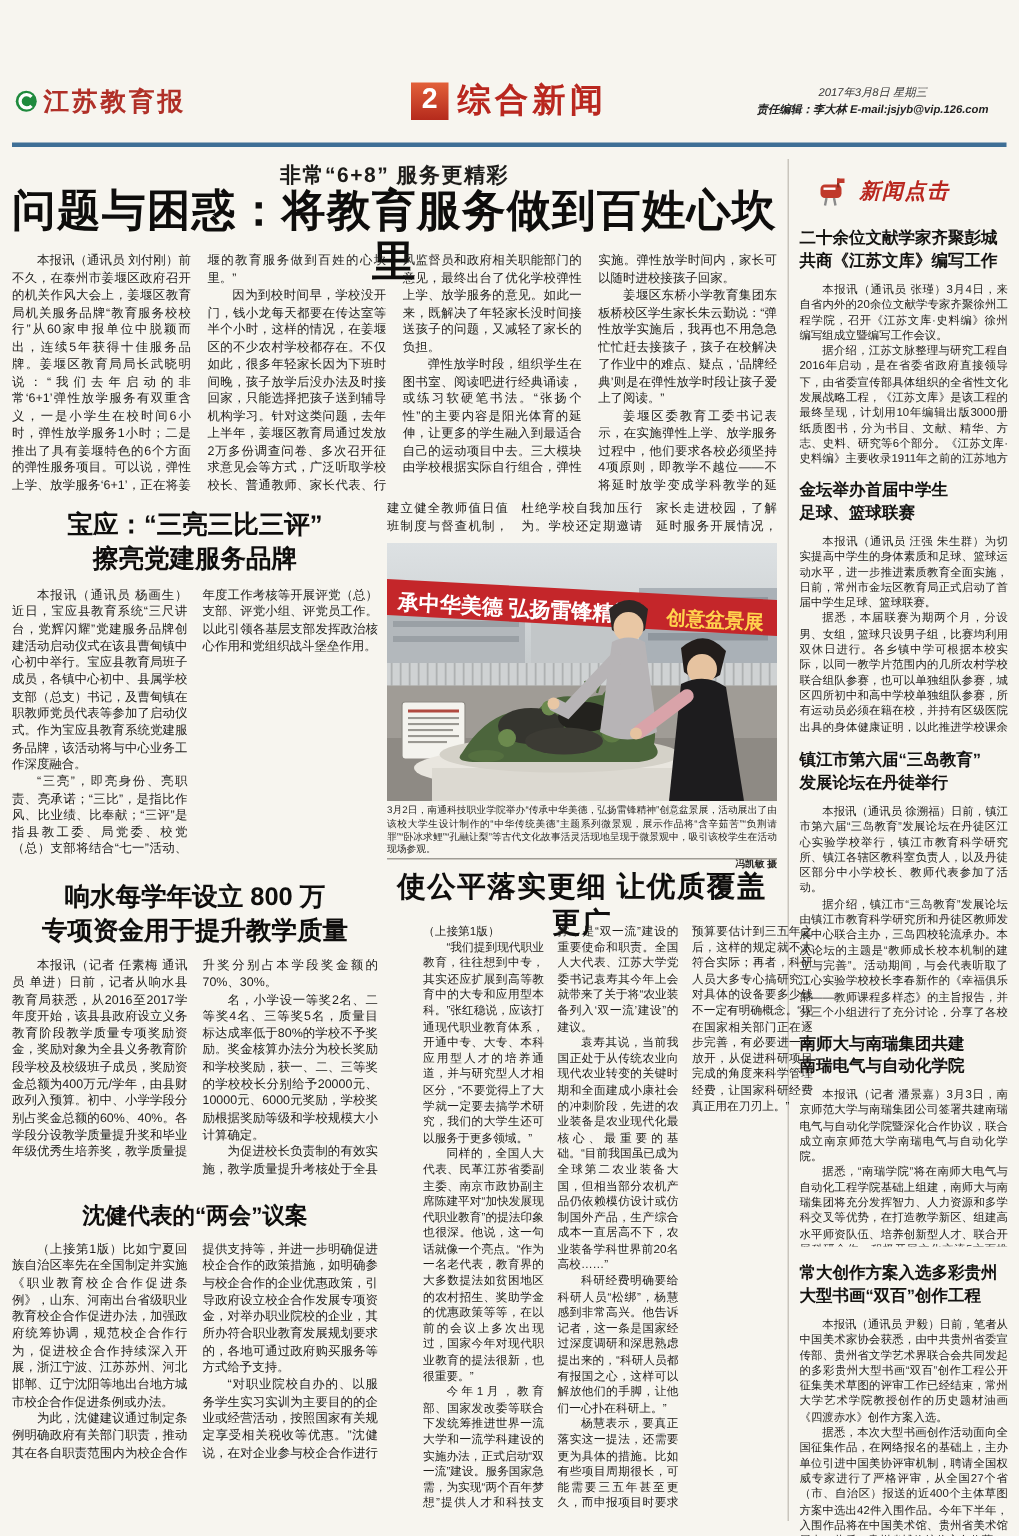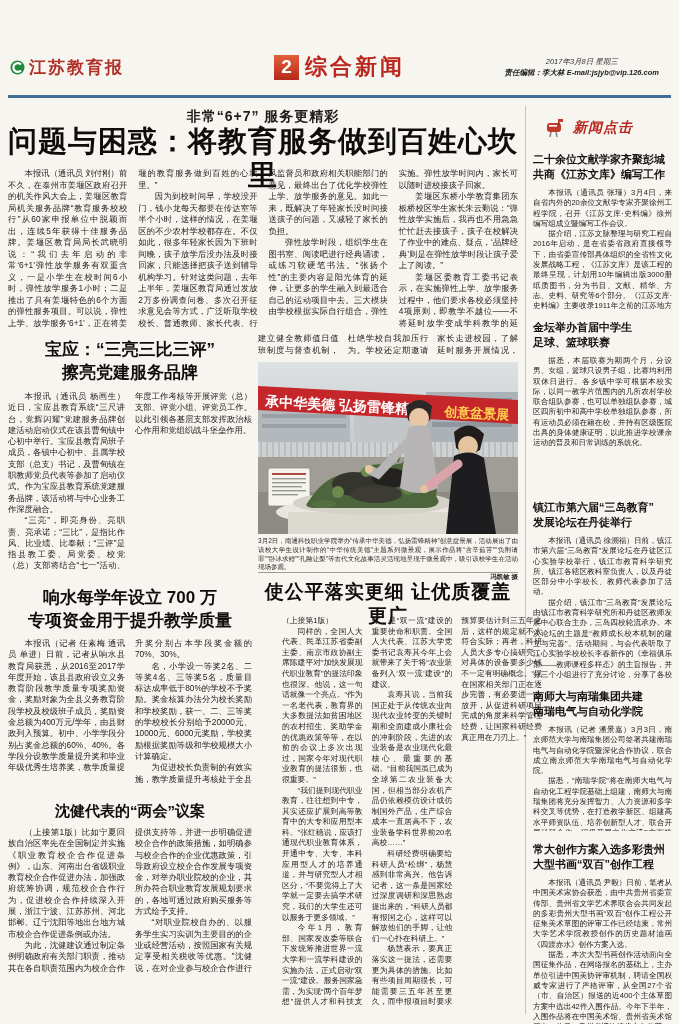--- a/index.html
+++ b/index.html
@@ -94,21 +94,21 @@
 </div>
 
 <div class="abs dateline">
   <div>2017年3月8日  星期三</div>
   <div class="l2">责任编辑：李大林  E-mail:jsjyb@vip.126.com</div>
 </div>
 
 <div class="abs rule-blue"></div>
 <div class="abs v-divider"></div>
 
-<div class="abs kicker">非常“6+7”  服务更精彩</div>
+<div class="abs kicker">非常“6+8”  服务更精彩</div>
 <h1 class="abs headline" style="margin:0;">问题与困惑：将教育服务做到百姓心坎里</h1>
 
 <div class="abs main-body body-txt cols">
   <p>本报讯（通讯员 刘付刚）前不久，在泰州市姜堰区政府召开的机关作风大会上，姜堰区教育局机关服务品牌“教育服务校校行”从60家申报单位中脱颖而出，连续5年获得十佳服务品牌。姜堰区教育局局长武晓明说：“我们去年启动的非常‘6+1’弹性放学服务有双重含义，一是小学生在校时间6小时，弹性放学服务1小时；二是推出了具有姜堰特色的6个方面的弹性服务项目。可以说，弹性上学、放学服务‘6+1’，正在将姜堰的教育服务做到百姓的心坎里。”</p>
   <p>因为到校时间早，学校没开门，钱小龙每天都要在传达室等半个小时，这样的情况，在姜堰区的不少农村学校都存在。不仅如此，很多年轻家长因为下班时间晚，孩子放学后没办法及时接回家，只能选择把孩子送到辅导机构学习。针对这类问题，去年上半年，姜堰区教育局通过发放2万多份调查问卷、多次召开征求意见会等方式，广泛听取学校校长、普通教师、家长代表、行风监督员和政府相关职能部门的意见，最终出台了优化学校弹性上学、放学服务的意见。如此一来，既解决了年轻家长没时间接送孩子的问题，又减轻了家长的负担。</p>
   <p>弹性放学时段，组织学生在图书室、阅读吧进行经典诵读，或练习软硬笔书法。“张扬个性”的主要内容是阳光体育的延伸，让更多的学生融入到最适合自己的运动项目中去。三大模块由学校根据实际自行组合，弹性实施。弹性放学时间内，家长可以随时进校接孩子回家。</p>
   <p>姜堰区东桥小学教育集团东板桥校区学生家长朱云勤说：“弹性放学实施后，我再也不用急急忙忙赶去接孩子，孩子在校解决了作业中的难点、疑点，‘品牌经典’则是在弹性放学时段让孩子爱上了阅读。”</p>
   <p>姜堰区委教育工委书记表示，在实施弹性上学、放学服务过程中，他们要求各校必须坚持4项原则，即教学不越位——不将延时放学变成学科教学的延续、变成集体补课；公益不收费——不得向家长收取任何费用；自主不走样——不与社会机构合作违规行使管理权；自愿不强迫——不强制学生参加延时服务。此外，为确保这项惠民服务不变味、能持久，区财政每年拿出300万元专项经费用于教师服务补贴。</p>
 </div>
 <div class="abs main-cont body-txt cols">
@@ -116,21 +116,21 @@
 </div>
 
 <div class="abs left-stack">
   <div class="art-title-lg">宝应：“三亮三比三评”
 擦亮党建服务品牌</div>
   <div class="two-col baoying-body body-txt cols">
     <p>本报讯（通讯员 杨画生）近日，宝应县教育系统“三尺讲台，党辉闪耀”党建服务品牌创建活动启动仪式在该县曹甸镇中心初中举行。宝应县教育局班子成员，各镇中心初中、县属学校支部（总支）书记，及曹甸镇在职教师党员代表等参加了启动仪式。作为宝应县教育系统党建服务品牌，该活动将与中心业务工作深度融合。</p>
     <p>“三亮”，即亮身份、亮职责、亮承诺；“三比”，是指比作风、比业绩、比奉献；“三评”是指县教工委、局党委、校党（总）支部将结合“七一”活动、年度工作考核等开展评党（总）支部、评党小组、评党员工作。以此引领各基层支部发挥政治核心作用和党组织战斗堡垒作用。</p>
   </div>
 
-  <div class="art-title-lg xiangshui-title">响水每学年设立 700 万
+  <div class="art-title-lg xiangshui-title">响水每学年设立 800 万
 专项资金用于提升教学质量</div>
   <div class="two-col xiangshui-body body-txt cols">
     <p>本报讯（记者 任素梅 通讯员 单进）日前，记者从响水县教育局获悉，从2016至2017学年度开始，该县县政府设立义务教育阶段教学质量专项奖励资金，奖励对象为全县义务教育阶段学校及校级班子成员，奖励资金总额为400万元/学年，由县财政列入预算。初中、小学学段分别占奖金总额的60%、40%。各学段分设教学质量提升奖和毕业年级优秀生培养奖，教学质量提升奖分别占本学段奖金额的70%、30%。</p>
     <p>名，小学设一等奖2名、二等奖4名、三等奖5名，质量目标达成率低于80%的学校不予奖励。奖金核算办法分为校长奖励和学校奖励，获一、二、三等奖的学校校长分别给予20000元、10000元、6000元奖励，学校奖励根据奖励等级和学校规模大小计算确定。</p>
     <p>为促进校长负责制的有效实施，教学质量提升考核处于全县后三名且未达目标任务的学校校长分别给予1000元、2000元、3000元的经济处罚，并对学校校长及班子成员给予诫勉谈话。</p>
   </div>
 
   <div class="art-title-md shenjian-title">沈健代表的“两会”议案</div>
   <div class="two-col shenjian-body body-txt cols">
     <p>（上接第1版）比如宁夏回族自治区率先在全国制定并实施《职业教育校企合作促进条例》，山东、河南出台省级职业教育校企合作促进办法，加强政府统筹协调，规范校企合作行为，促进校企合作持续深入开展，浙江宁波、江苏苏州、河北邯郸、辽宁沈阳等地出台地方城市校企合作促进条例或办法。</p>
@@ -218,22 +218,22 @@
 <div class="abs caption">
   <span>3月2日，南通科技职业学院举办“传承中华美德，弘扬雷锋精神”创意盆景展，活动展出了由该校大学生设计制作的“中华传统美德”主题系列微景观，展示作品将“含辛茹苦”“负荆请罪”“卧冰求鲤”“孔融让梨”等古代文化故事活灵活现地呈现于微景观中，吸引该校学生在活动现场参观。</span>
   <span class="credit">冯凯敏  摄</span>
 </div>
 
 <div class="abs mid-rule"></div>
 
 <div class="abs gongping-title">使公平落实更细  让优质覆盖更广</div>
 <div class="abs gongping-body body-txt cols">
   <p style="text-indent:0;">（上接第1版）</p>
+  <p>“我们提到现代职业教育，往往想到中专，其实还应扩展到高等教育中的大专和应用型本科。”张红稳说，应该打通现代职业教育体系，开通中专、大专、本科应用型人才的培养通道，并与研究型人才相区分，“不要觉得上了大学就一定要去搞学术研究，我们的大学生还可以服务于更多领域。”</p>
   <p>同样的，全国人大代表、民革江苏省委副主委、南京市政协副主席陈建平对“加快发展现代职业教育”的提法印象也很深。他说，这一句话就像一个亮点。“作为一名老代表，教育界的大多数提法如贫困地区的农村招生、奖助学金的优惠政策等等，在以前的会议上多次出现过，国家今年对现代职业教育的提法很新，也很重要。”</p>
-  <p>“我们提到现代职业教育，往往想到中专，其实还应扩展到高等教育中的大专和应用型本科。”张红稳说，应该打通现代职业教育体系，开通中专、大专、本科应用型人才的培养通道，并与研究型人才相区分，“不要觉得上了大学就一定要去搞学术研究，我们的大学生还可以服务于更多领域。”</p>
   <p>今年1月，教育部、国家发改委等联合下发统筹推进世界一流大学和一流学科建设的实施办法，正式启动“双一流”建设。服务国家急需，为实现“两个百年梦想”提供人才和科技支撑，是“双一流”建设的重要使命和职责。全国人大代表、江苏大学党委书记袁寿其今年上会就带来了关于将“农业装备列入‘双一流’建设”的建议。</p>
   <p>袁寿其说，当前我国正处于从传统农业向现代农业转变的关键时期和全面建成小康社会的冲刺阶段，先进的农业装备是农业现代化最核心、最重要的基础。“目前我国虽已成为全球第二农业装备大国，但相当部分农机产品仍依赖模仿设计或仿制国外产品，生产综合成本一直居高不下，农业装备学科世界前20名高校……”</p>
   <p>科研经费明确要给科研人员“松绑”，杨慧感到非常高兴。他告诉记者，这一条是国家经过深度调研和深思熟虑提出来的，“科研人员都有报国之心，这样可以解放他们的手脚，让他们一心扑在科研上。”</p>
   <p>杨慧表示，要真正落实这一提法，还需要更为具体的措施。比如有些项目周期很长，可能需要三五年甚至更久，而申报项目时要求预算要估计到三五年之后，这样的规定就不太符合实际；再者，科研人员大多专心搞研究，对具体的设备要多少钱不一定有明确概念。“现在国家相关部门正在逐步完善，有必要进一步放开，从促进科研项目完成的角度来科学管理经费，让国家科研经费真正用在刀刃上。”</p>
 </div>
 
 <div class="abs sidebar">
   <div class="news-click">
     <span style="display:inline-flex;">
       <svg width="24" height="20" viewBox="0 0 24 20">
@@ -250,20 +250,21 @@
   <div class="sb-title sb-a1-t">二十余位文献学家齐聚彭城
 共商《江苏文库》编写工作</div>
   <div class="sb-body sb-a1-b">
     <p>本报讯（通讯员 张瑾）3月4日，来自省内外的20余位文献学专家齐聚徐州工程学院，召开《江苏文库·史料编》徐州编写组成立暨编写工作会议。</p>
     <p>据介绍，江苏文脉整理与研究工程自2016年启动，是在省委省政府直接领导下，由省委宣传部具体组织的全省性文化发展战略工程，《江苏文库》是该工程的最终呈现，计划用10年编辑出版3000册纸质图书，分为书目、文献、精华、方志、史料、研究等6个部分。《江苏文库·史料编》主要收录1911年之前的江苏地方史料类文献，分历史、地理、政治法律、社会等14类，现已遴选收录2500余部文献，拟汇编成500册，以原版影印的方式出版。</p>
   </div>
 
   <div class="sb-title sb-a2-t">金坛举办首届中学生
 足球、篮球联赛</div>
   <div class="sb-body sb-a2-b">
+    <p>本报讯（通讯员 汪强 朱生群）为切实提高中学生的身体素质和足球、篮球运动水平，进一步推进素质教育全面实施，日前，常州市金坛区教育局正式启动了首届中学生足球、篮球联赛。</p>
     <p>据悉，本届联赛为期两个月，分设男、女组，篮球只设男子组，比赛均利用双休日进行。各乡镇中学可根据本校实际，以同一教学片范围内的几所农村学校联合组队参赛，也可以单独组队参赛，城区四所初中和高中学校单独组队参赛，所有运动员必须在籍在校，并持有区级医院出具的身体健康证明，以此推进学校课余运动的普及和日常训练的系统化。</p>
   </div>
 
   <div class="sb-title sb-a3-t">镇江市第六届“三岛教育”
 发展论坛在丹徒举行</div>
   <div class="sb-body sb-a3-b">
     <p>本报讯（通讯员 徐溯福）日前，镇江市第六届“三岛教育”发展论坛在丹徒区江心实验学校举行，镇江市教育科学研究所、镇江各辖区教科室负责人，以及丹徒区部分中小学校长、教师代表参加了活动。</p>
     <p>据介绍，镇江市“三岛教育”发展论坛由镇江市教育科学研究所和丹徒区教师发展中心联合主办，三岛四校轮流承办。本次论坛的主题是“教师成长校本机制的建立与完善”。活动期间，与会代表听取了江心实验学校校长李春新作的《幸福俱乐部——教师课程多样态》的主旨报告，并分三个小组进行了充分讨论，分享了各校教师校本化成长的做法、感受、问题与困惑。</p>
   </div>
 

